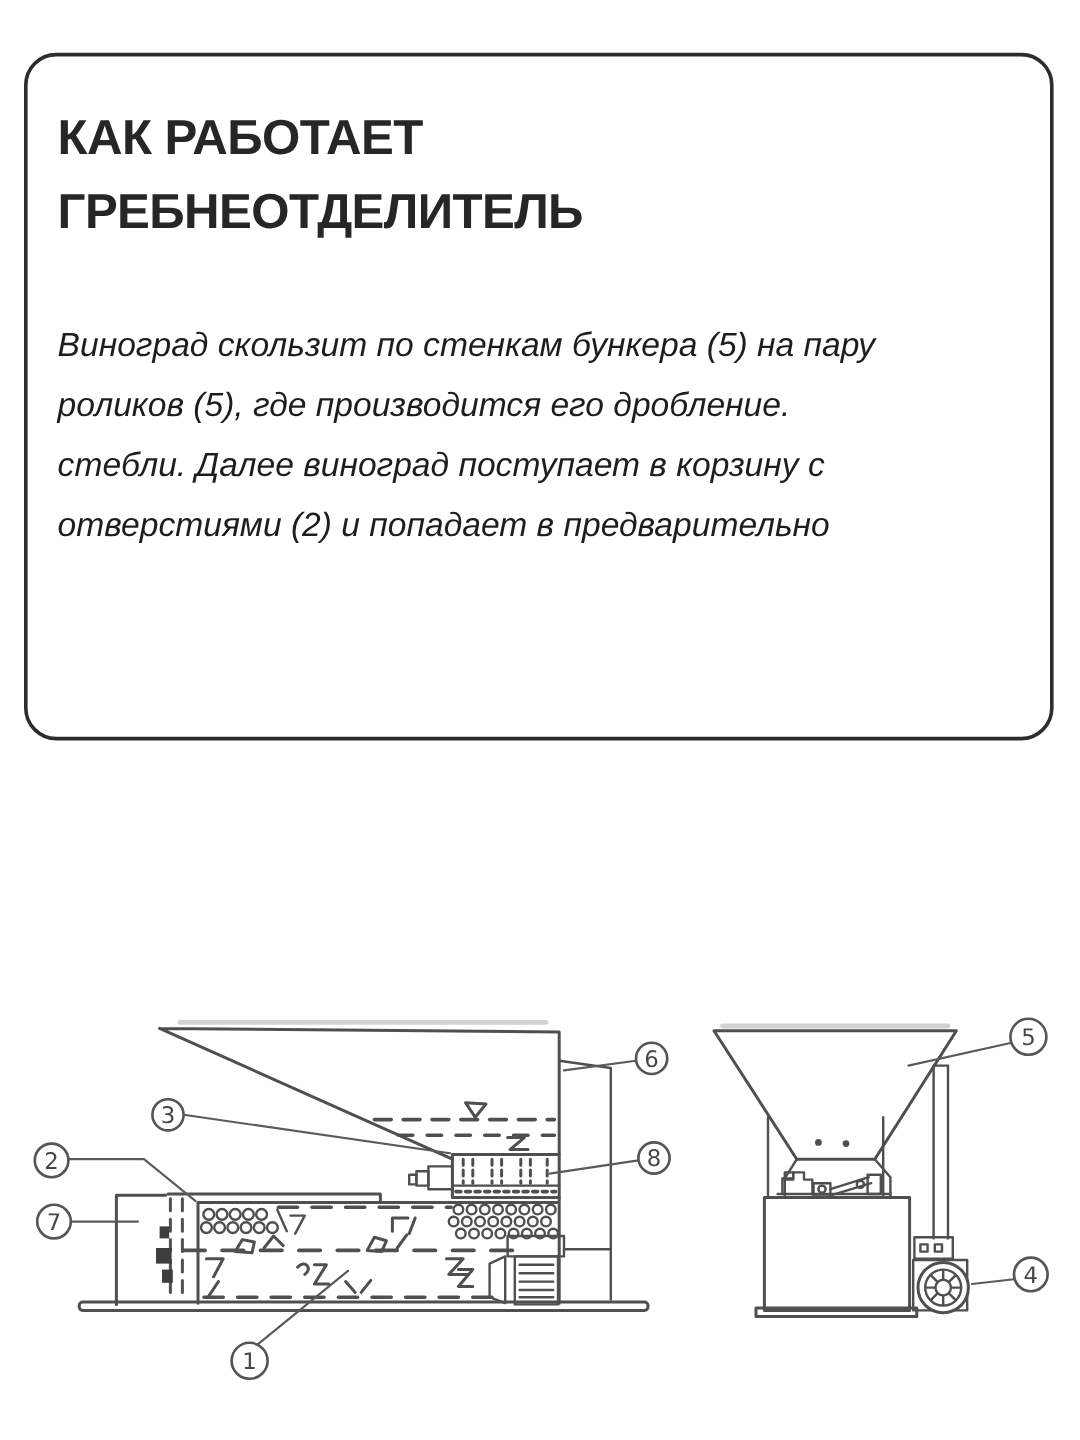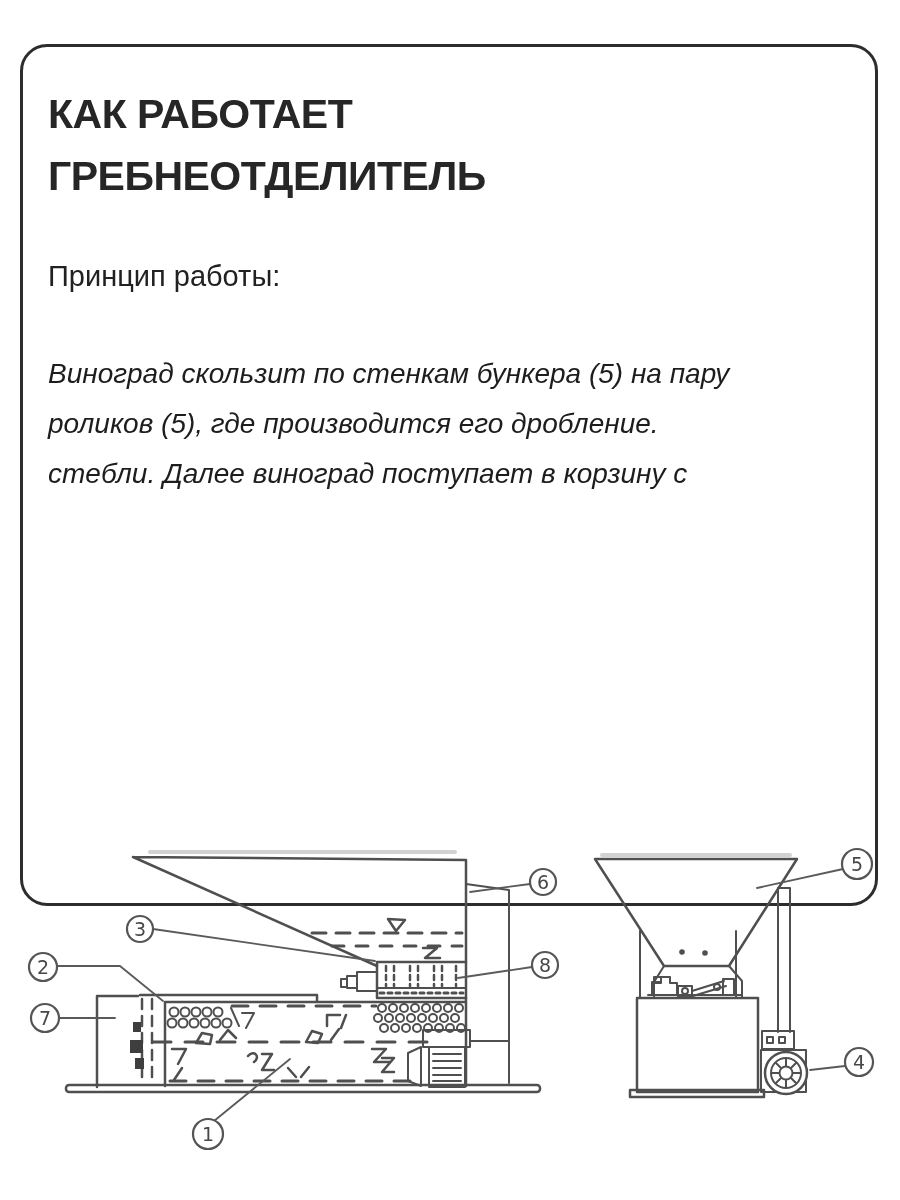--- a/index.html
+++ b/index.html
@@ -1,21 +1,21 @@
 <!DOCTYPE html>
 <html><head>
 <meta charset="utf-8">
 <style>
   html,body{margin:0;padding:0;background:#ffffff;}
   .page{
     position:relative;width:900px;height:1200px;background:#ffffff;overflow:hidden;
     font-family:"Liberation Sans","DejaVu Sans",sans-serif;
   }
   .card{
-    position:absolute;left:20px;top:44px;width:858px;height:862px;
+    position:absolute;left:20px;top:44px;width:858px;height:573px;
     box-sizing:border-box;border:3px solid #2d2d2d;border-radius:27px;
     background:#ffffff;padding:36px 40px 0 25px;
   }
   .card h1{
     margin:0;font-size:41px;line-height:62px;font-weight:bold;
     color:#262626;letter-spacing:-0.5px;
   }
   .card h1 span{display:block;}
   .subtitle{
     margin:0;margin-top:52px;font-size:29px;color:#212121;line-height:34px;
@@ -33,25 +33,25 @@
 </head>
 <body>
 
 <div class="page">
 
   <section class="card">
     <h1>
       <span>КАК РАБОТАЕТ</span>
       <span>ГРЕБНЕОТДЕЛИТЕЛЬ</span>
     </h1>
-    <p class="subtitle">Принцип работы:</p>
     <div class="bodytext">
       <div class="line">Виноград скользит по стенкам бункера (5) на пару</div>
       <div class="line">роликов (5), где производится его дробление.</div>
       <div class="line">стебли. Далее виноград поступает в корзину с</div>
+      <div class="line">отверстиями (2) и попадает в предварительно</div>
     </div>
   </section>
 
   <svg class="diagram" viewBox="0 800 900 400">
 
     <g stroke="#4f4f4f" fill="none" stroke-width="2" stroke-linecap="round" stroke-linejoin="round">
 
       <path d="M150,852 H455" stroke="#d2d2d2" stroke-width="4"></path>
 
       <path stroke-width="2.5" d="M133,857 L466,860 L466,962 M133,857 L377,966"></path>

